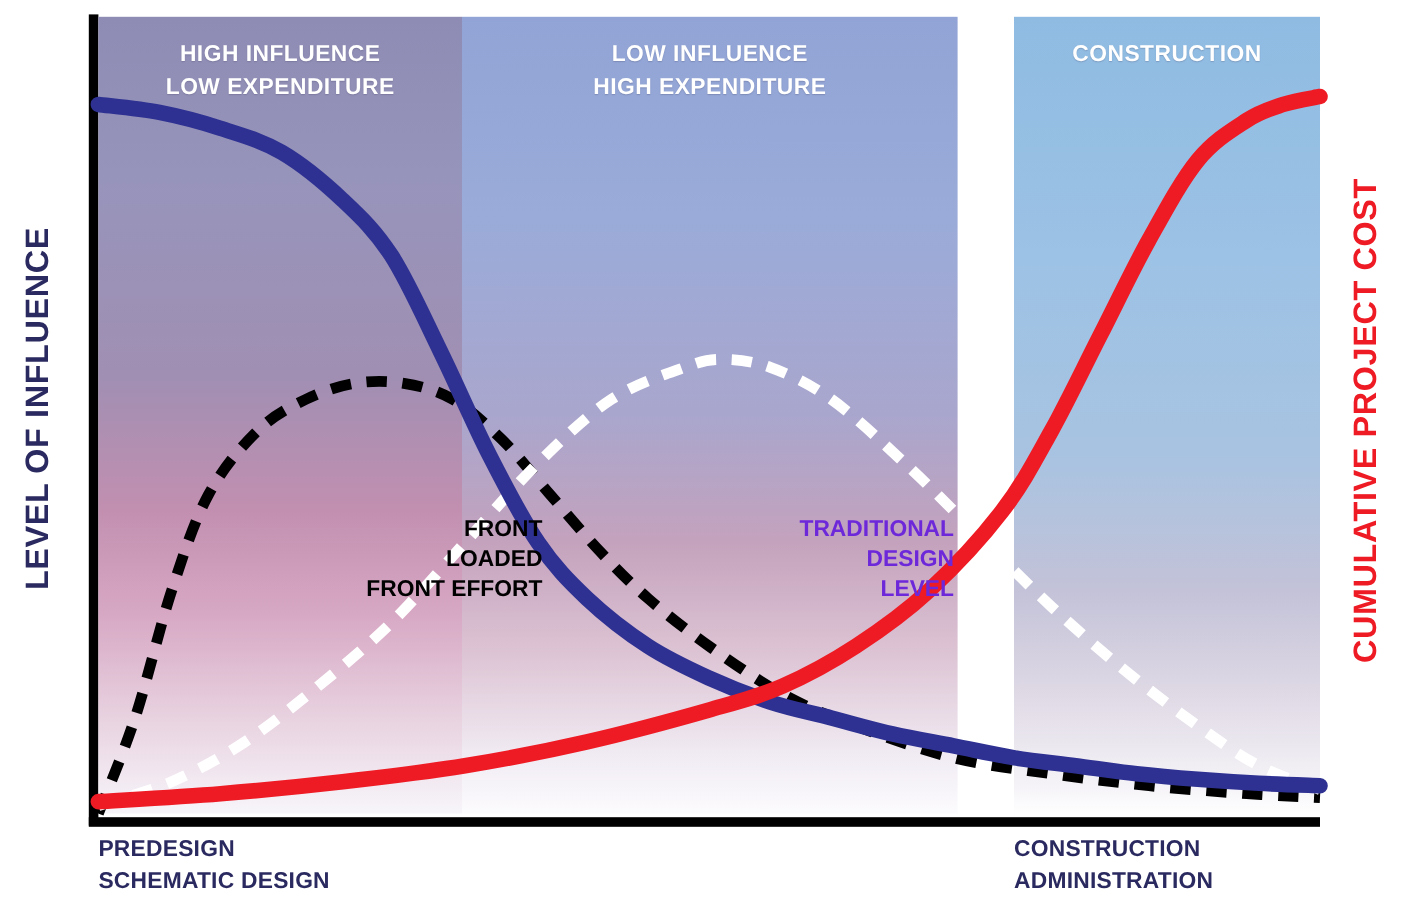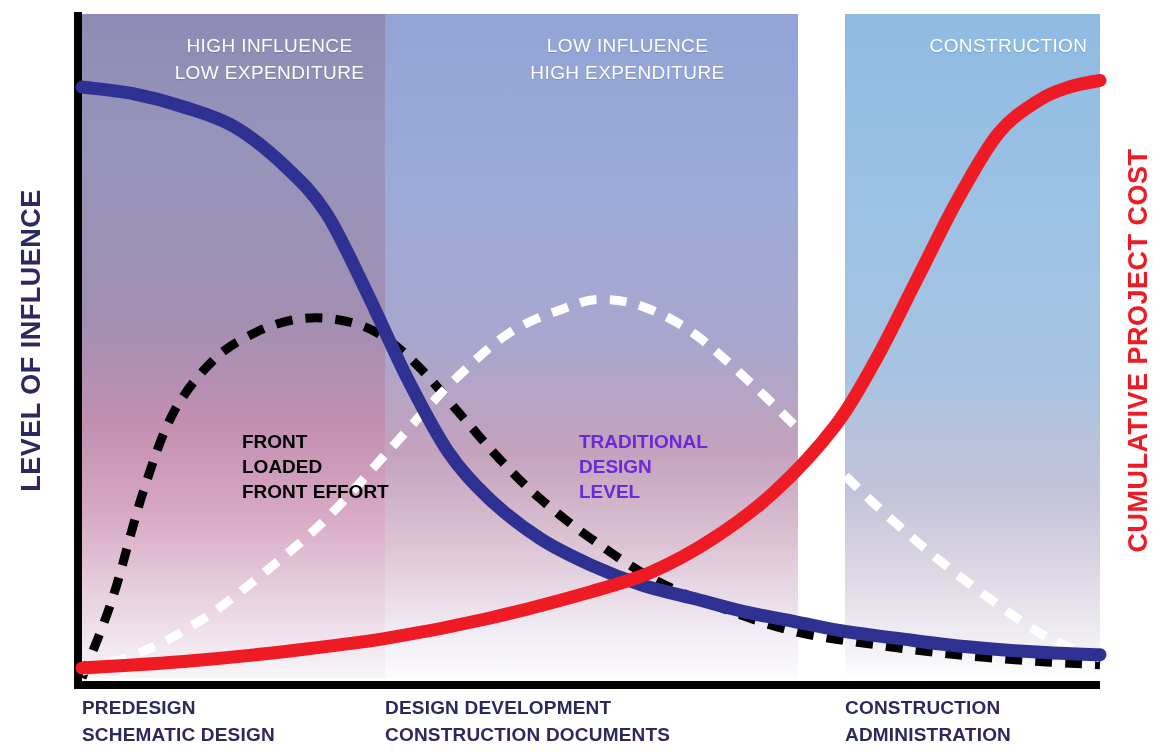--- a/index.html
+++ b/index.html
@@ -106,32 +106,31 @@
     background: linear-gradient(to bottom, #8fbbe2 0%, #9cc2e5 30%, #a8c3e1 55%, #c3c2d8 72%, #dfd9e5 85%, #f6f4f8 97%, #ffffff 100%);
   }
 
   .band-label {
     position: absolute;
     top: 18px;
     width: 100%;
     text-align: center;
     color: #ffffff;
     font-size: 19px;
-    font-weight: normal;
+    font-weight: bold;
     line-height: 27px;
     letter-spacing: 0.4px;
     text-shadow: 0 1px 1px rgba(60,60,90,0.25);
-    padding-left: 36px;
   }
   .band-label .l2 { display: block; }
 
   
   .curve-label {
     position: absolute;
-    text-align: left;
+    text-align: right;
     font-size: 19px;
     font-weight: bold;
     line-height: 25px;
     white-space: nowrap;
   }
   #label-front-loaded {
     left: 160px;
     top: 415px;
     width: 210px;
     color: #000000;
@@ -233,22 +232,18 @@
       <div>DESIGN</div>
       <div>LEVEL</div>
     </div>
   </div>
 
   <div id="x-axis-captions">
     <div class="x-caption" id="x-caption-0">
       <div>PREDESIGN</div>
       <div>SCHEMATIC DESIGN</div>
     </div>
-    <div class="x-caption" id="x-caption-1">
-      <div>DESIGN DEVELOPMENT</div>
-      <div>CONSTRUCTION DOCUMENTS</div>
-    </div>
     <div class="x-caption" id="x-caption-2">
       <div>CONSTRUCTION</div>
       <div>ADMINISTRATION</div>
     </div>
   </div>
 </div>
 
 </body></html>

